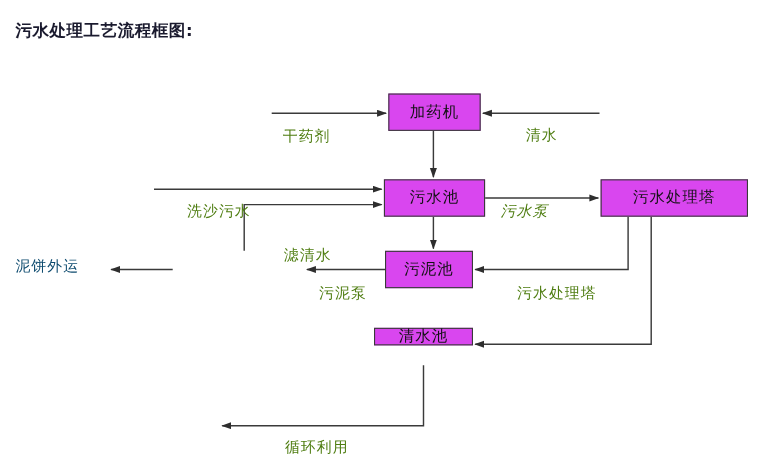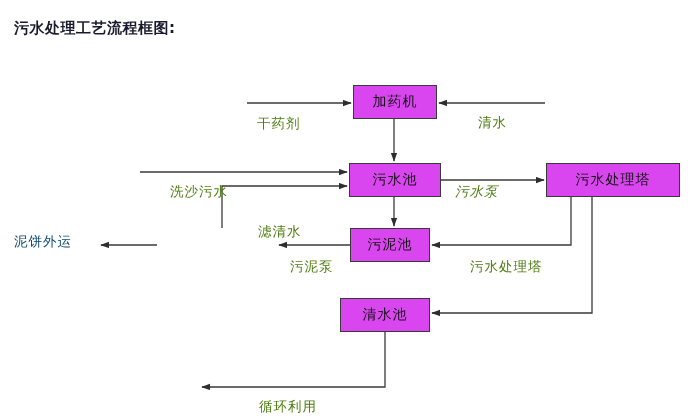--- a/index.html
+++ b/index.html
@@ -113,21 +113,21 @@
 
   <div class="node-box" style="left:349px; top:163px; width:92px; height:34px;">
     <span>污水池</span>
   </div>
 
 
   <div class="node-box" style="left:350px; top:228px; width:80px; height:34px;">
     <span>污泥池</span>
   </div>
 
-  <div class="node-box" style="left:340px; top:298px; width:90px; height:34px;">
+  <div class="node-box" style="left:340px; top:298px; width:90px; height:16px;">
     <span>清水池</span>
   </div>
 
   <div class="edge-label" style="left:257px; top:83px;">干药剂</div>
 
   <div class="edge-label" style="left:478px; top:82px;">清水</div>
 
   <div class="edge-label" style="left:170px; top:151px;">洗沙污水</div>
 
   <div class="edge-label" style="left:455px; top:151px;font-style:italic;">污水泵</div>

